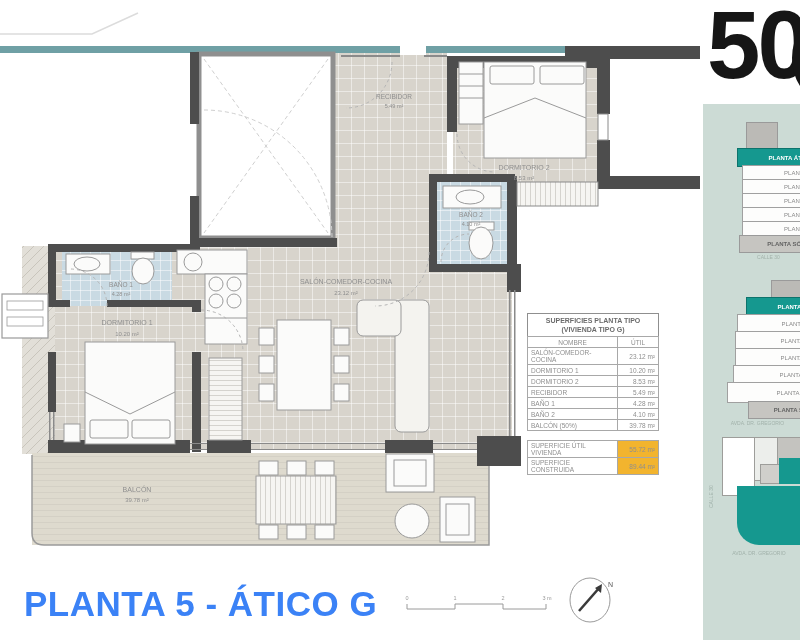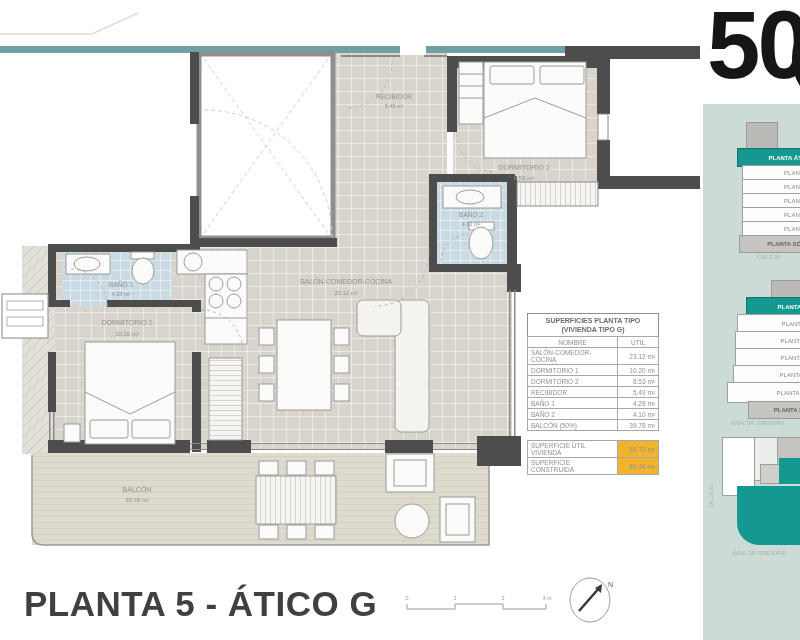--- a/index.html
+++ b/index.html
@@ -15,21 +15,21 @@
   table.sup td,table.sup th{border:1px solid #a8a8a8;font-size:6.5px;color:#8f8f8f;
              padding:1px 3px;height:8px;font-weight:normal;}
   table.sup th{text-align:center;}
   td.val{width:34px;text-align:right;white-space:nowrap;}
   table.sum{border-collapse:collapse;width:100%;margin-top:9px;}
   table.sum td{border:1px solid #a8a8a8;font-size:6.5px;color:#8f8f8f;padding:1px 3px;height:9px;}
   td.hl{width:34px;text-align:right;background:#f2b42e;color:#7c6416;white-space:nowrap;}
 
   
   .plan-title{position:absolute;left:24px;top:584px;font-size:35px;font-weight:700;
-              color:#404040;letter-spacing:0.5px;white-space:nowrap;}
+              color:#3b82f6;letter-spacing:0.5px;white-space:nowrap;}
 
   
   .bignum{position:absolute;left:707px;top:-10px;font-size:96px;font-weight:700;color:#161616;
           letter-spacing:-3px;white-space:nowrap;}
   .partial-digit{position:absolute;left:792px;top:18px;width:34px;height:58px;
           border:11px solid #161616;border-radius:50%;}
   .panel{position:absolute;left:703px;top:104px;width:97px;height:536px;background:#ccdbd5;}
   .frow{position:absolute;overflow:hidden;white-space:nowrap;text-align:center;
         font-size:6px;line-height:1;display:flex;align-items:center;justify-content:center;}
   .frow.teal{background:#15988f;border:1px solid #0d736c;color:#ffffff;font-weight:bold;}

